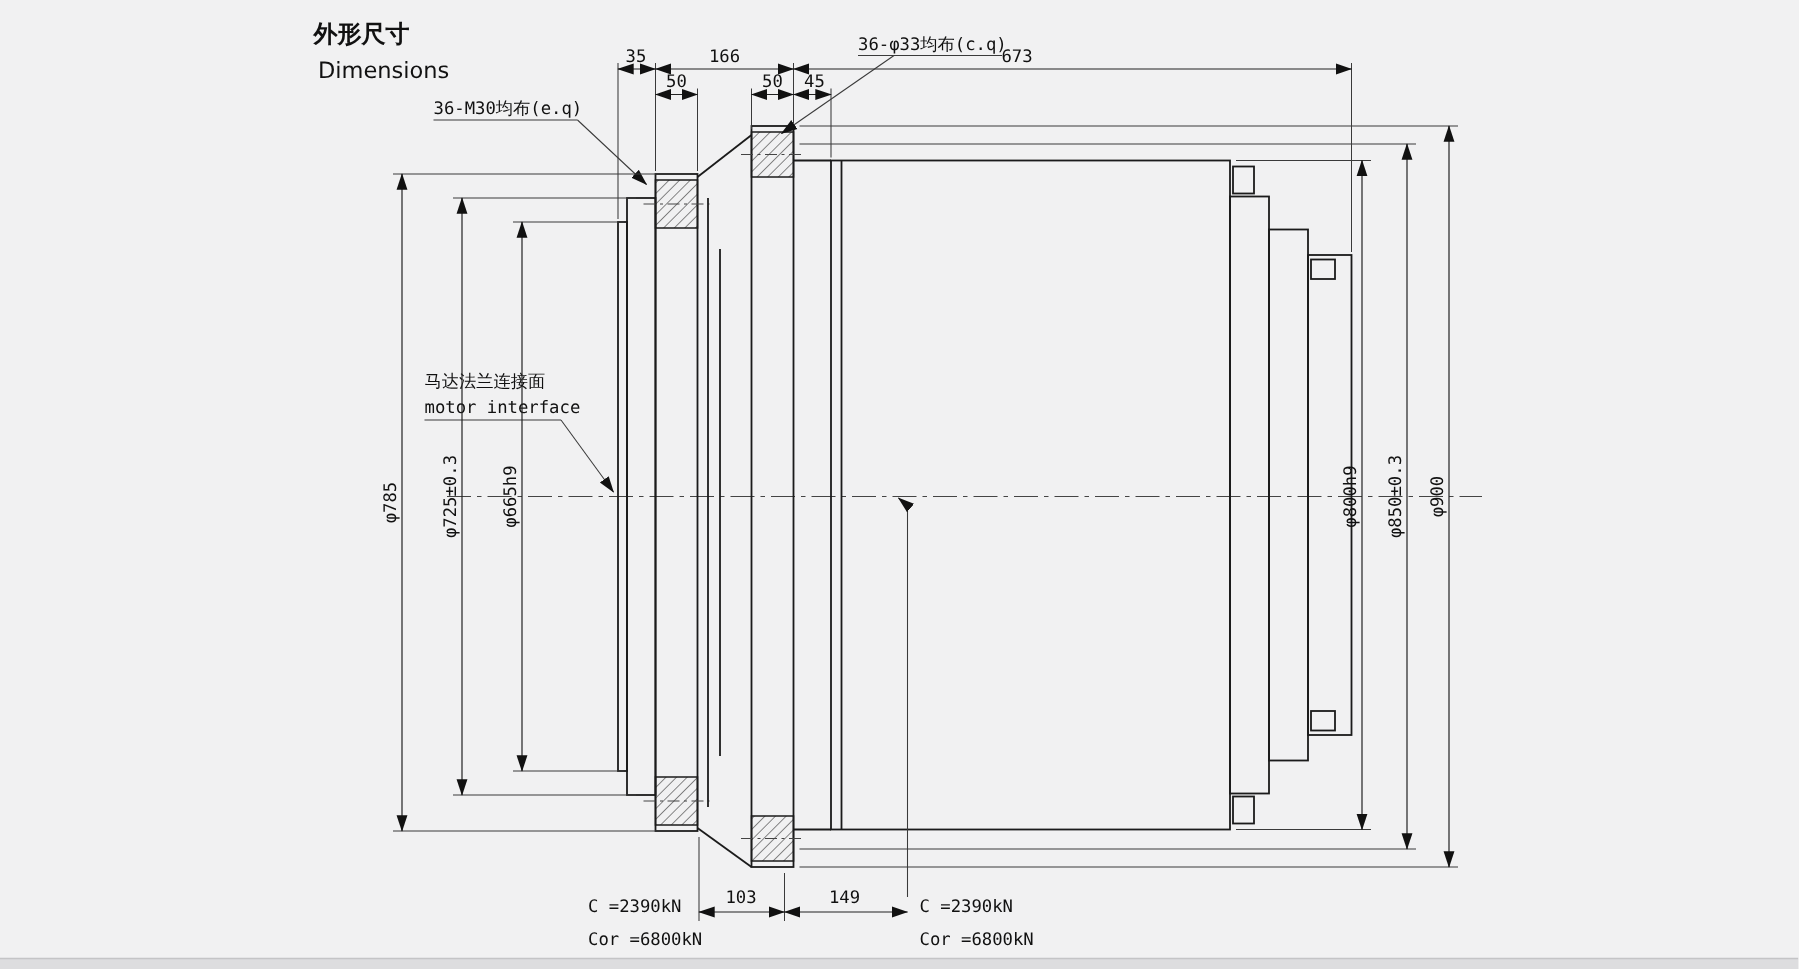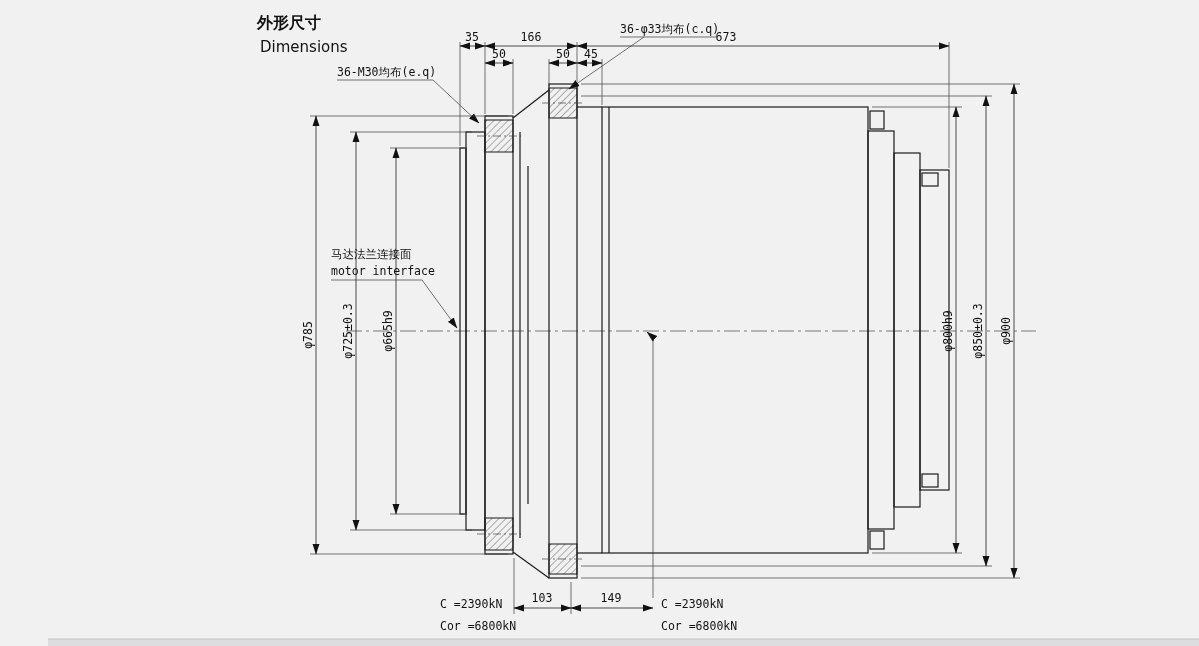--- a/index.html
+++ b/index.html
@@ -1,16 +1,16 @@
 <!DOCTYPE html>
 <html><head>
 <meta charset="utf-8">
 <style>
   html,body{margin:0;padding:0;background:#f1f1f2;width:1199px;height:646px;overflow:hidden;}
-  .stage{position:relative;width:998px;height:646px;background:#f1f1f2;padding-left:48px;}
+  .stage{position:relative;width:998px;height:646px;background:#f1f1f2;}
   svg{display:block;}
   svg text{font-family:"DejaVu Sans Mono","DejaVu Sans",sans-serif;font-size:11.5px;fill:#111;}
   .ttl1{font-family:"DejaVu Sans",sans-serif;font-size:16px;font-weight:bold;}
   .ttl2{font-family:"DejaVu Sans",sans-serif;font-size:15px;}
   .ol{stroke:#1b1b1b;stroke-width:1.2;fill:none;}
   .tl{stroke:#3a3a3a;stroke-width:0.7;fill:none;}
   .dl{stroke:#222;stroke-width:0.8;fill:none;}
   .cl{stroke:#444;stroke-width:0.7;fill:none;stroke-dasharray:16 4 3 4;}
   .bx{stroke:#444;stroke-width:0.7;fill:none;stroke-dasharray:8 3 2 3;}
   .ht{fill:url(#hatch);stroke:#1b1b1b;stroke-width:1;}

